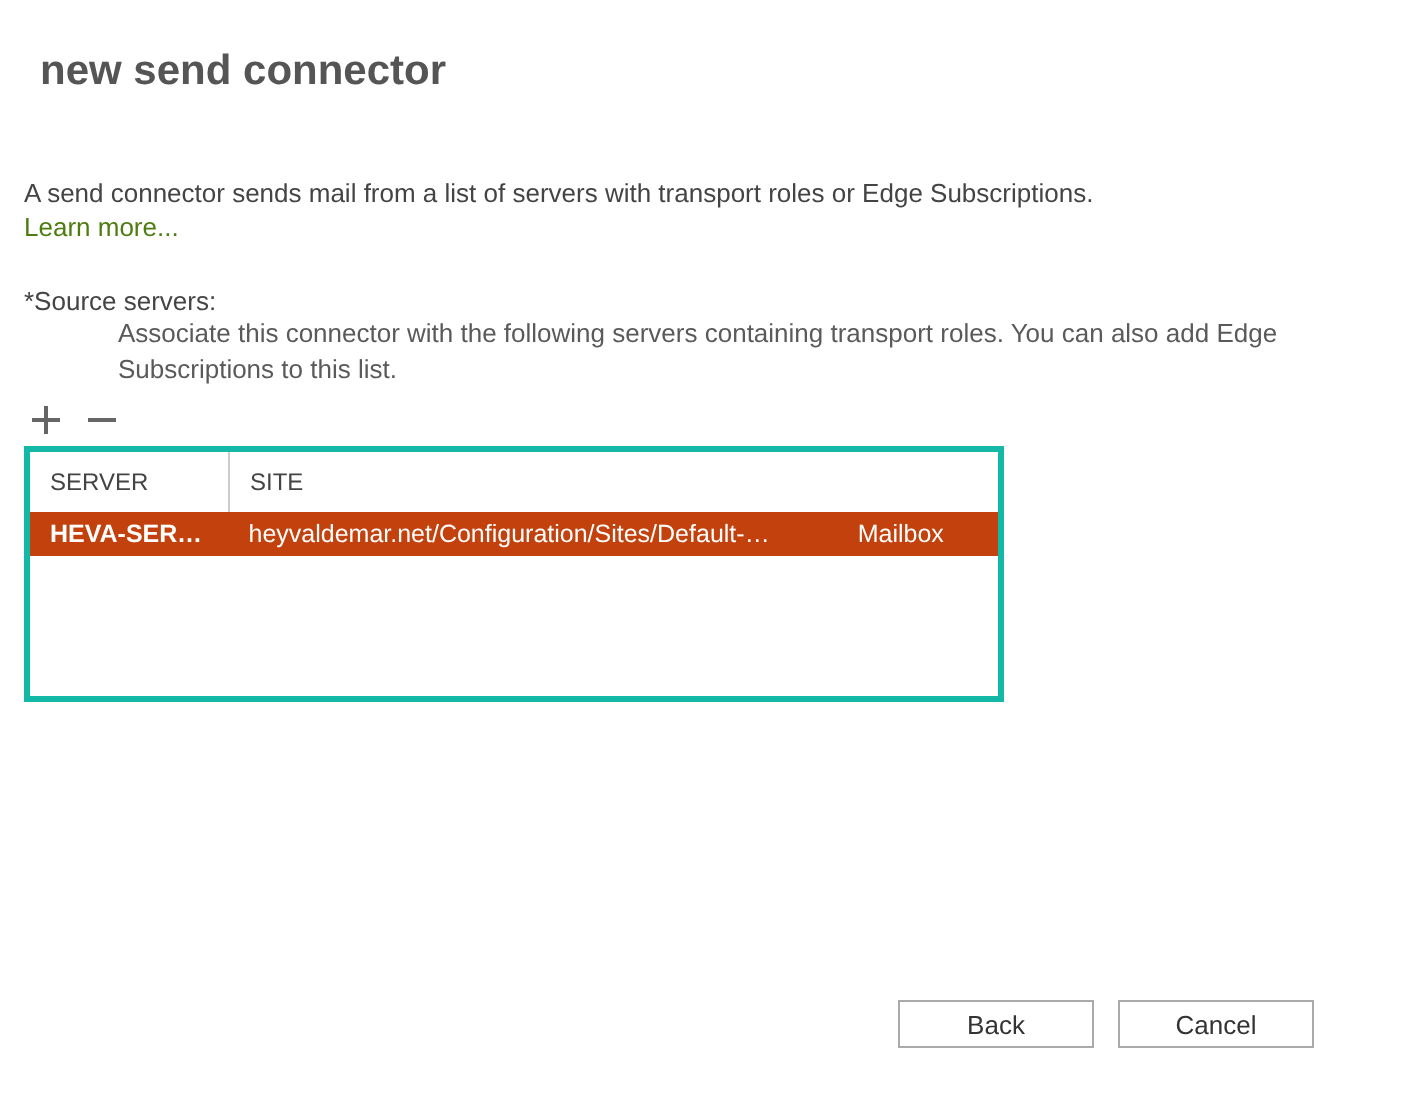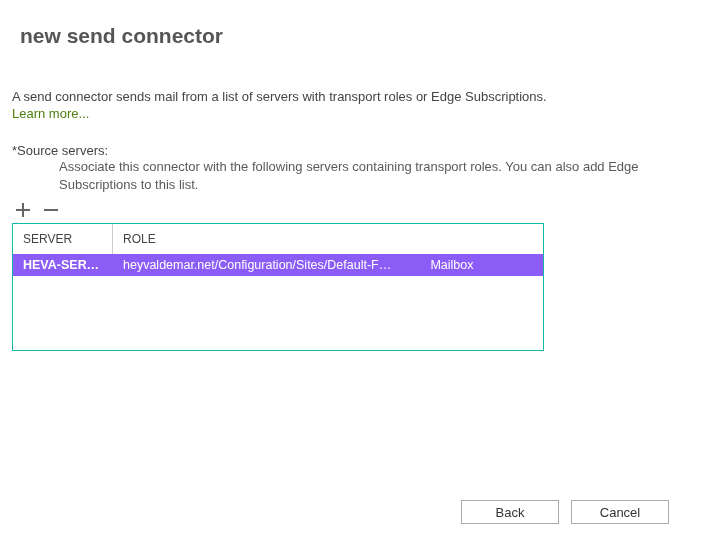--- a/index.html
+++ b/index.html
@@ -60,22 +60,22 @@
     width: 18px;
     height: 18px;
     display: inline-flex;
     align-items: center;
     justify-content: center;
     cursor: pointer;
     color: #555;
   }
   .icon-btn svg { width: 16px; height: 16px; }
   .table-wrap {
-    border: 1px solid #14b8a6;
-    width: 532px;
+    border: 3px solid #14b8a6;
+    width: 490px;
     margin-top: 2px;
     height: 128px;
     overflow: hidden;
   }
   .table-header {
     display: flex;
     height: 30px;
     background: #fff;
     color: #444;
     font-size: 12px;
@@ -92,36 +92,36 @@
   .col-server { width: 100px; }
   .col-site   { width: 290px; }
   .col-role   { width: 98px; }
   .table-row {
     display: flex;
     height: 22px;
     align-items: center;
     font-size: 12.5px;
   }
   .table-row.selected {
-    background: #8b5cf6;
+    background: #c2410c;
     color: #fff;
   }
   .table-row .cell {
     padding: 0 10px;
     white-space: nowrap;
     overflow: hidden;
     text-overflow: ellipsis;
   }
   .table-row .cell.server { width: 100px; font-weight: 600; }
   .table-row .cell.site   { width: 290px; }
   .table-row .cell.role   { width: 98px; text-align: center; }
   .footer {
     position: absolute;
     bottom: 30px;
-    right: 32px;
+    right: 44px;
     display: flex;
     gap: 12px;
   }
   .btn {
     width: 98px;
     height: 24px;
     border: 1px solid #aaa;
     background: #fff;
     color: #333;
     font-size: 13px;
@@ -154,21 +154,21 @@
     <span class="icon-btn">
       <svg viewBox="0 0 16 16">
           <rect x="1" y="7" width="14" height="2" fill="#666"></rect>
         </svg>
     </span>
   </div>
 
   <div class="table-wrap">
     <div class="table-header">
       <div class="col col-server">SERVER</div>
-      <div class="col col-role">ROLE</div>
+      <div class="col col-role">SITE</div>
     </div>
     <div class="table-row selected">
       <div class="cell server">HEVA-SERVE...</div>
       <div class="cell site">heyvaldemar.net/Configuration/Sites/Default-First-...</div>
       <div class="cell role">Mailbox</div>
     </div>
   </div>
 </div>
 
 <div class="footer">

